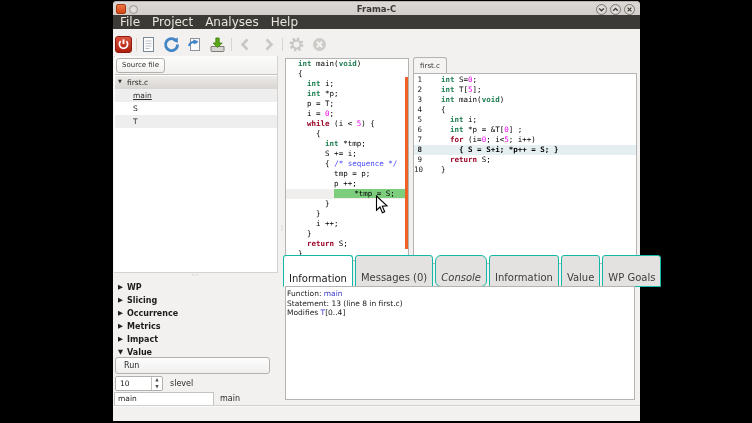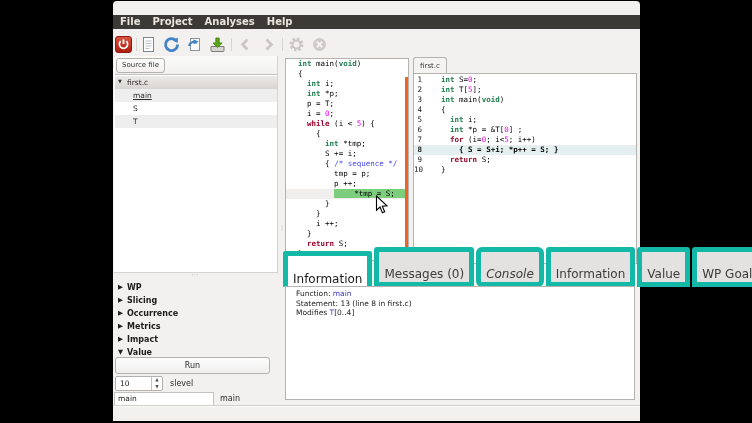--- a/index.html
+++ b/index.html
@@ -18,21 +18,21 @@
     background:radial-gradient(#e9e6e3,#cfccc8); border:1px solid #9d9995; }
   #window-title { left:0; top:1px; width:527px; height:13px; text-align:center;
     font-size:8.5px; font-weight:bold; color:#3b3936; line-height:13px; }
   .winbtn { top:2px; width:11px; height:11px; border-radius:50%;
     background:radial-gradient(#ece9e6,#d0ccc8); border:1px solid #7c7873;
     font-size:6.5px; color:#474440; text-align:center; line-height:9px; }
   #btn-min { left:483px; } #btn-max { left:497px; } #btn-close { left:511px; }
 
   
   #menubar { left:0; top:14px; width:527px; height:14px; background:#3b3a36; display:flex; align-items:center; padding-left:1px; }
-  .menu-item { font-size:10px; color:#e9e5dd; padding:0 6px; line-height:14px;font-weight:bold; }
+  .menu-item { font-size:12px; color:#e9e5dd; padding:0 6px; line-height:14px; }
 
   
   #toolbar { left:0; top:28px; width:527px; height:27px; background:#f2f1f0; }
   .tbtn { top:7px; width:17px; height:17px; }
   .tsep { top:9px; width:1px; height:13px; background:#d7d5d2; }
 
   
   #tree-box { left:1px; top:55px; width:164px; height:217px; background:#fff;
     border:1px solid #d5d3d1; border-left:none; }
   #source-file-btn { left:3px; top:57px; width:49px; height:15px; background:linear-gradient(#fefefe,#f1f0ef);
@@ -43,21 +43,21 @@
   .tree-lbl-root { position:absolute; left:12px; top:0; }
   .tree-lbl-child { position:absolute; left:18px; top:0; }
   #tree-splitter { left:70px; top:273px; width:24px; height:4px; color:#a9a7a5; font-size:7px; line-height:3px; text-align:center; }
 
   
   .acc-row { left:1px; width:164px; height:13px; }
   .acc-tri { position:absolute; left:4px; top:0; font-size:6.5px; color:#222; line-height:13px; }
   .acc-lbl { position:absolute; left:13px; top:0; font-size:8px; font-weight:bold; color:#1c1c1c; line-height:13px; }
 
   #run-btn { left:2px; top:356px; width:155px; height:17px; background:linear-gradient(#fdfdfd,#f0efee);
-    border:1px solid #b3b0ad; border-radius:3px; font-size:8px; color:#2a2a2a; text-align:center; line-height:15px; }
+    border:1px solid #b3b0ad; border-radius:3px; font-size:8px; color:#2a2a2a; text-align:left; line-height:15px;padding-left:8px; }
   #slevel-box { left:2px; top:375px; width:48px; height:15px; background:#fff; border:1px solid #b3b0ad; border-radius:2px; }
   #slevel-value { position:absolute; left:4px; top:0; font-size:7.5px; color:#222; line-height:13px; }
   #spin { position:absolute; right:0; top:0; width:11px; height:13px; border-left:1px solid #c5c3c0; }
   #spin div { height:6.5px; font-size:4.5px; color:#555; text-align:center; line-height:6.5px; }
   #slevel-label { left:57px; top:375px; font-size:8px; color:#2a2a2a; line-height:15px; }
   #main-input { left:1px; top:391px; width:100px; height:14px; background:#fff; border:1px solid #c5c3c0;
     font-size:7.5px; color:#222; line-height:12px; padding-left:3px; }
   #main-label { left:107px; top:391px; font-size:8px; color:#2a2a2a; line-height:14px; }
 
   
@@ -79,42 +79,56 @@
   
   .tok-t { color:#1e7e50; font-weight:bold;text-align:right; }
   .tok-k { color:#9a0527; font-weight:bold; }
   .tok-n { color:#ee00ee; }
   .tok-c { color:#4646ff; }
   .tok-hl { background:#7ccd7c; padding:0 20px; }
   .tok-link { color:#3a3acc; }
 
   
   #bottom-tabs { left:170px; top:269px; width:356px; height:17px; display:flex; align-items:flex-end; }
-  .btab { height:15px; background:#e4e2e0; border:5px solid #14b8a6; border-radius:3px 3px 0 0;
-    font-size:12px; color:#3c3c3c; line-height:14px; padding:15px 5px; margin-right:2px; flex:none; }
+  .btab { height:15px; background:#e4e2e0; border:1px solid #14b8a6; border-radius:3px 3px 0 0;
+    font-size:10px; color:#3c3c3c; line-height:14px; padding:15px 5px; margin-right:2px; flex:none; }
   .btab.active { height:17px; background:#fff; border-bottom:1px solid #fff; color:#1a1a1a; line-height:16px; }
   .btab.italic { font-style:italic;border-radius:6px; }
-  #bottom-box { left:172px; top:285px; width:350px; height:114px; background:#fff; border:1px solid #b5b3b0; padding:2px 10px; }
+  #bottom-box { left:172px; top:285px; width:350px; height:114px; background:#fff; border:1px solid #b5b3b0; padding:2px 1px; }
   .infoline { font-size:7.5px; color:#1a1a1a; line-height:9.7px; white-space:pre; }
 
   
   #vsplit-dots { left:166px; top:225px; width:4px; height:12px; color:#9a9896; font-size:6px; line-height:4px; text-align:center; }
   #hsplit-dots { left:355px; top:264px; width:24px; height:4px; color:#9a9896; font-size:7px; line-height:3px; text-align:center; }
 
   
   #statusbar { left:0; top:404px; width:527px; height:16px; background:#f2f1f0;
     border-top:1px solid #d2d0ce; box-shadow:inset 0 1px 0 #fafaf9; }
 
   #cursor { left:262px; top:194px; width:14px; height:20px; }
 </style>
 </head>
 <body>
 
 <div id="window">
 
+  <div id="titlebar" class="abs">
+    <div id="app-icon" class="abs"></div>
+    <div id="title-menu-circle" class="abs"></div>
+    <div id="window-title" class="abs">Frama-C</div>
+    <div id="btn-min" class="abs winbtn"><svg width="9" height="9" viewBox="0 0 9 9">
+          <path d="M2.2 3.5 L4.5 5.8 L6.8 3.5" stroke="#43403c" stroke-width="1.4" fill="none"></path>
+        </svg></div>
+    <div id="btn-max" class="abs winbtn"><svg width="9" height="9" viewBox="0 0 9 9">
+          <path d="M2.2 5.8 L4.5 3.5 L6.8 5.8" stroke="#43403c" stroke-width="1.4" fill="none"></path>
+        </svg></div>
+    <div id="btn-close" class="abs winbtn"><svg width="9" height="9" viewBox="0 0 9 9">
+          <path d="M2.6 2.6 L6.4 6.4 M6.4 2.6 L2.6 6.4" stroke="#43403c" stroke-width="1.3" fill="none"></path>
+        </svg></div>
+  </div>
 
   <div id="menubar" class="abs">
       <span class="menu-item">File</span>
       <span class="menu-item">Project</span>
       <span class="menu-item">Analyses</span>
       <span class="menu-item">Help</span>
     </div>
 
   <div id="toolbar" class="abs">
     <div class="abs tbtn" style="left:2px; background:linear-gradient(#da5240,#ae1d0d); border:1px solid #8e1a10; border-radius:3px;">

